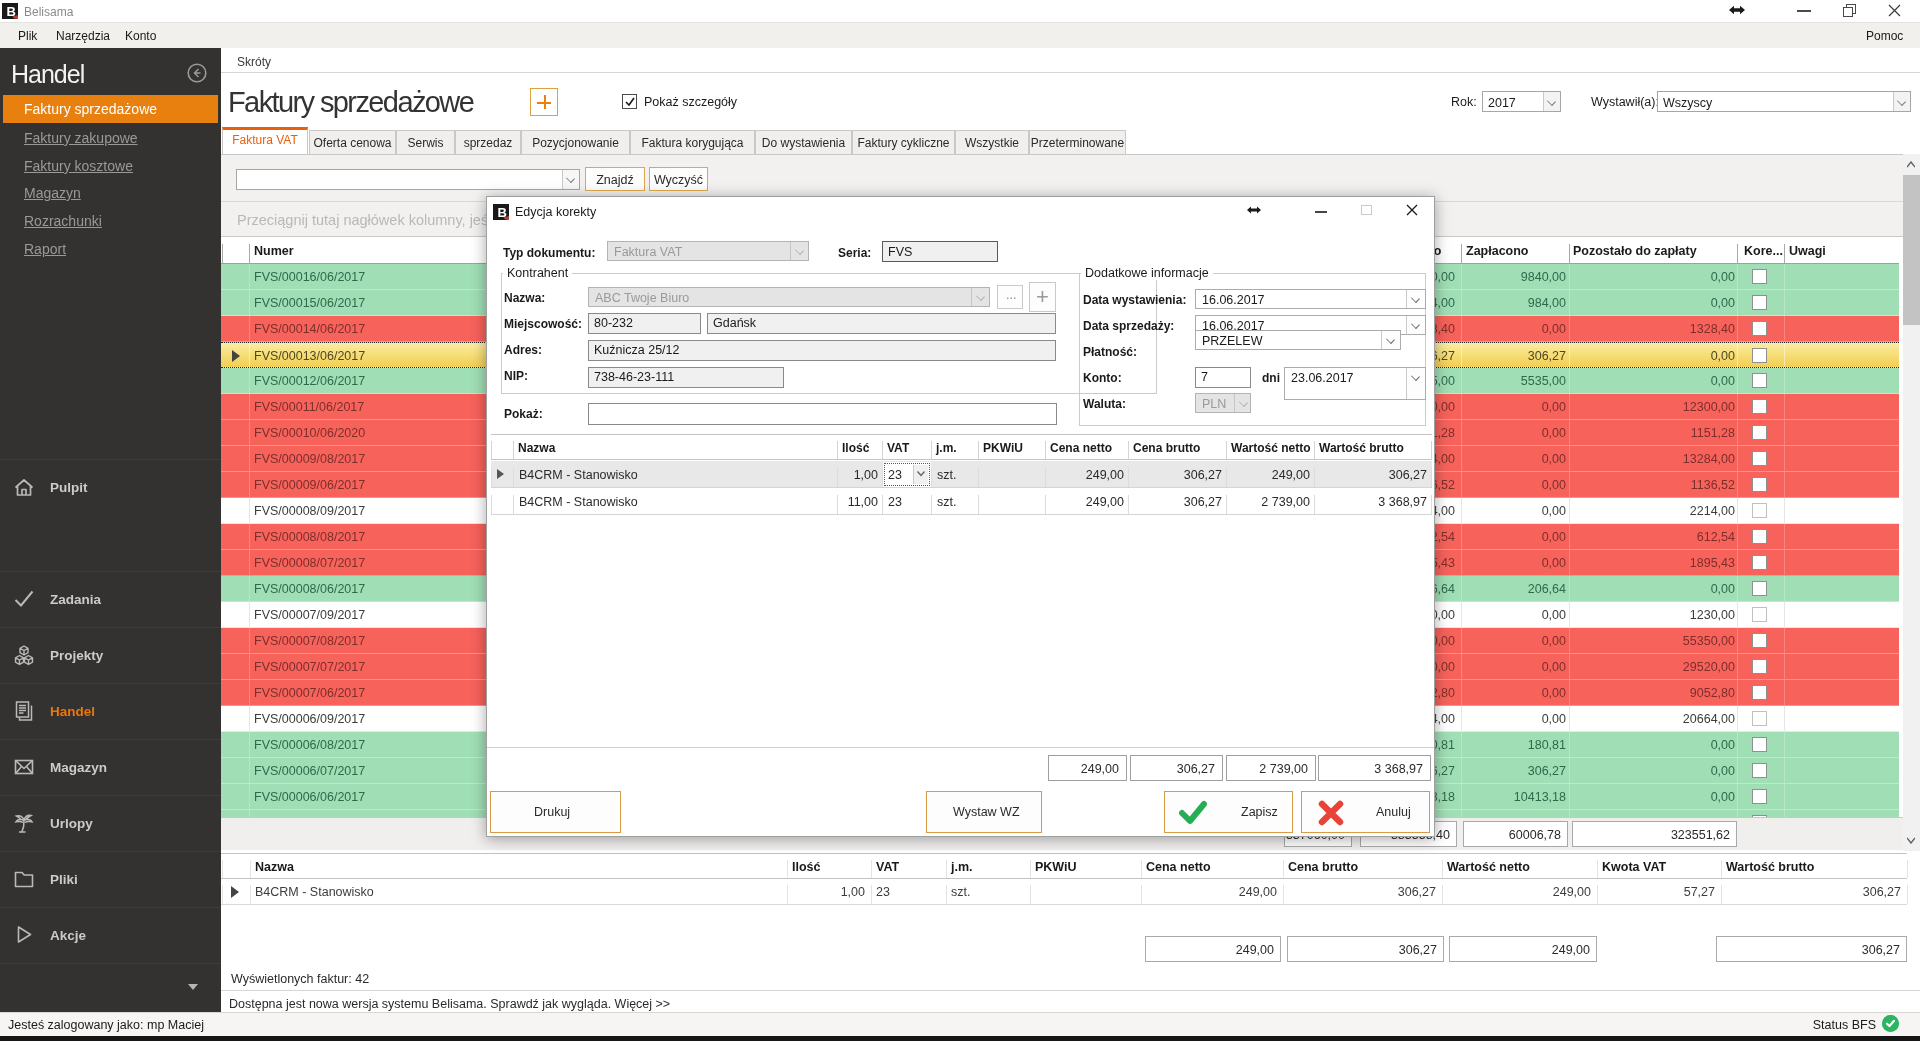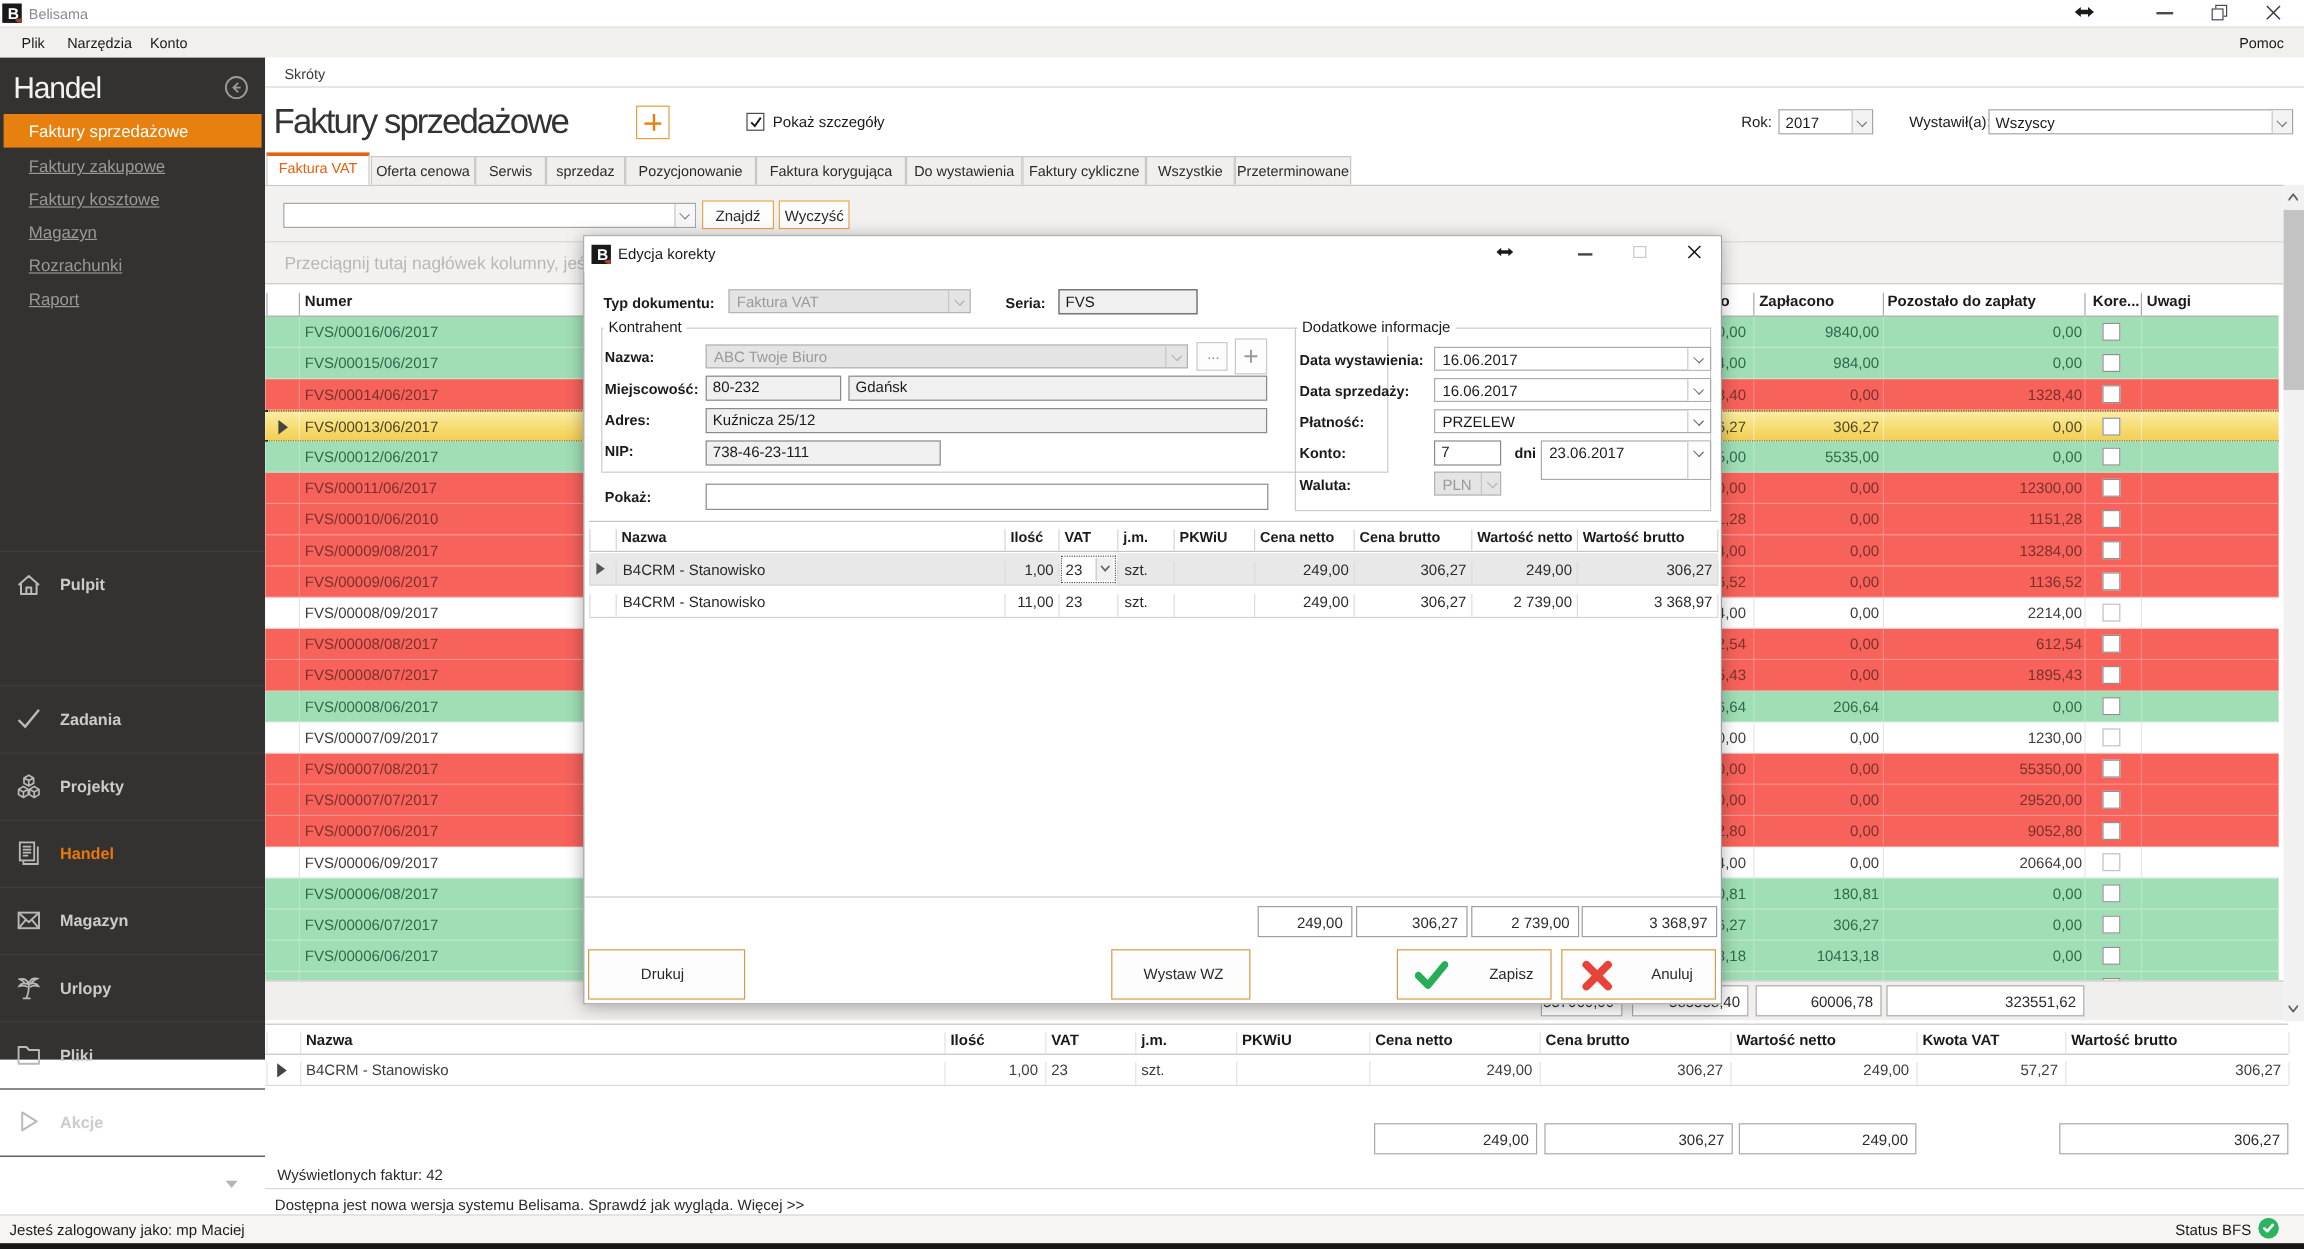--- a/index.html
+++ b/index.html
@@ -8,21 +8,21 @@
 
 
 #titlebar { position:absolute; left:0; top:0; width:1920px; height:22px; background:#fff; }
 #appicon { position:absolute; left:2px; top:3px; width:16px; height:16px; background:#191919; }
 #apptitle { position:absolute; left:24px; top:5px; font-size:12px; color:#8a8a8a; }
 #menubar { position:absolute; left:0; top:22px; width:1920px; height:26px; background:#f1f0ec;
   border-top:1px solid #e3e2de; }
 #menubar span { position:absolute; top:6px; font-size:12px; color:#1a1a1a; }
 
 
-#sidebar { position:absolute; left:0; top:48px; width:221px; height:835px; background:#333231; }
+#sidebar { position:absolute; left:0; top:48px; width:221px; height:964px; background:#333231; }
 #handel-hdr { position:absolute; left:11px; top:12px; font-size:25px; font-weight:300; color:#f2f2f2; letter-spacing:-1px; }
 #backcircle { position:absolute; left:187px; top:15px; width:20px; height:20px; }
 .snav { position:absolute; left:24px; font-size:14px; color:#999996;text-decoration:underline; }
 #snav-sel { position:absolute; left:3px; top:47px; width:215px; height:28px; background:#e8800f; }
 #snav-sel span { position:absolute; left:21px; top:6px; font-size:14px; color:#fff; }
 .sicon-item { position:absolute; left:0; width:221px; height:56px; border-top:1px solid #3e3d3c; }
 .sicon-item svg { position:absolute; left:13px; top:16px; }
 .sicon-item span { position:absolute; left:50px; top:20px; font-size:13.5px; font-weight:bold; color:#cbcbc9; }
 #sb-bottom-tri { position:absolute; left:188px; top:936px; width:0; height:0;
   border-left:5px solid transparent; border-right:5px solid transparent; border-top:6px solid #b5b5b3; }
@@ -412,21 +412,21 @@
 <div class="gv" style="left:28px"></div>
 <div class="gv" style="left:1240px"></div>
 <div class="gv" style="left:1348px"></div>
 <div class="gv" style="left:1516px"></div>
 <div class="gv" style="left:1563px"></div>
 
 <div class="kchk"></div>
         <div class="gsep"></div>
       </div>
 <div class="grow r" style="top:183px">
-<div class="cell" style="left:33px">FVS/00010/06/2010</div>
+<div class="cell" style="left:33px">FVS/00010/06/2020</div>
 <div class="cell" style="right:444px">1151,28</div>
 <div class="cell" style="right:333px">0,00</div>
 <div class="cell" style="right:164px">1151,28</div>
 <div class="gv" style="left:28px"></div>
 <div class="gv" style="left:1240px"></div>
 <div class="gv" style="left:1348px"></div>
 <div class="gv" style="left:1516px"></div>
 <div class="gv" style="left:1563px"></div>
 
 <div class="kchk"></div>
@@ -803,21 +803,21 @@
 <div class="wcombo" style="left:708px;top:92px;width:231px;height:20px">
       <span class="val">16.06.2017</span>
       <span class="arr"></span>
     </div>
 <div class="dlabel" style="left:596px;top:122px">Data sprzedaży:</div>
 <div class="wcombo" style="left:708px;top:118px;width:231px;height:20px">
       <span class="val">16.06.2017</span>
       <span class="arr"></span>
     </div>
 <div class="dlabel" style="left:596px;top:148px">Płatność:</div>
-<div class="wcombo" style="left:708px;top:144px;width:231px;height:20px">
+<div class="wcombo" style="left:708px;top:133px;width:206px;height:20px">
       <span class="val">PRZELEW</span>
       <span class="arr"></span>
     </div>
 <div class="dlabel" style="left:596px;top:174px">Konto:</div>
 <div class="dinput" style="left:708px;top:170px;width:56px;height:21px;background:#fff">
       <span>7</span>
     </div>
 <div class="dlabel" style="left:775px;top:174px">dni</div>
 <div class="wcombo" style="left:797px;top:170px;width:142px;height:33px">
       <span class="val">23.06.2017</span>

